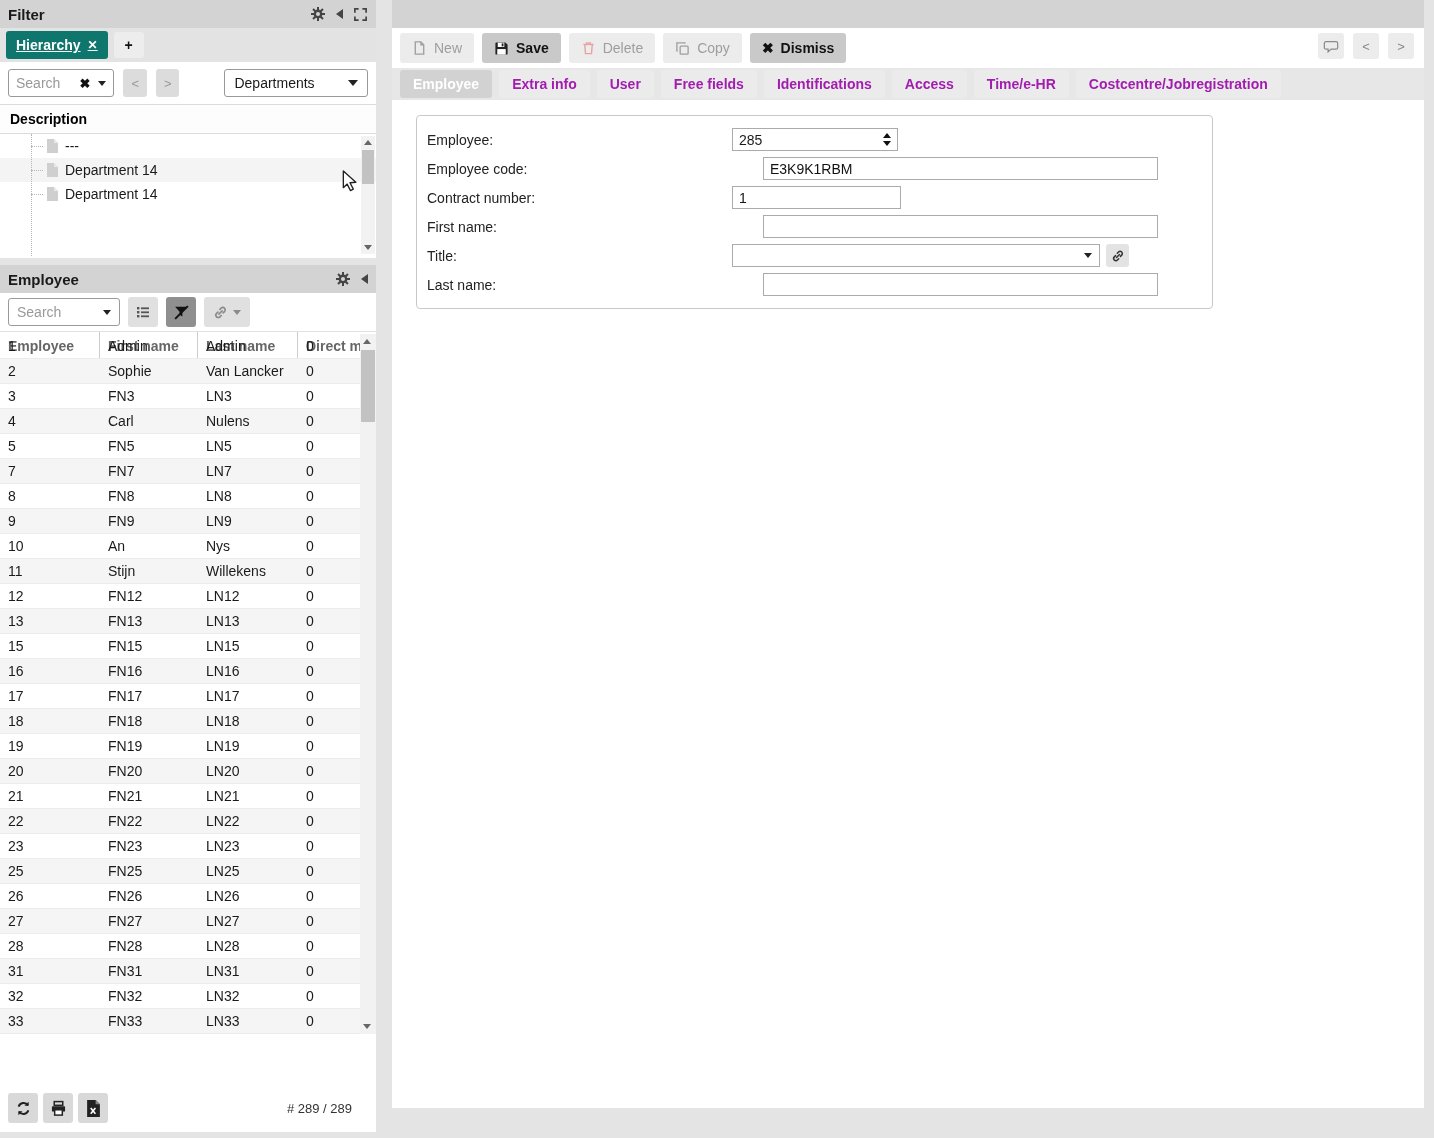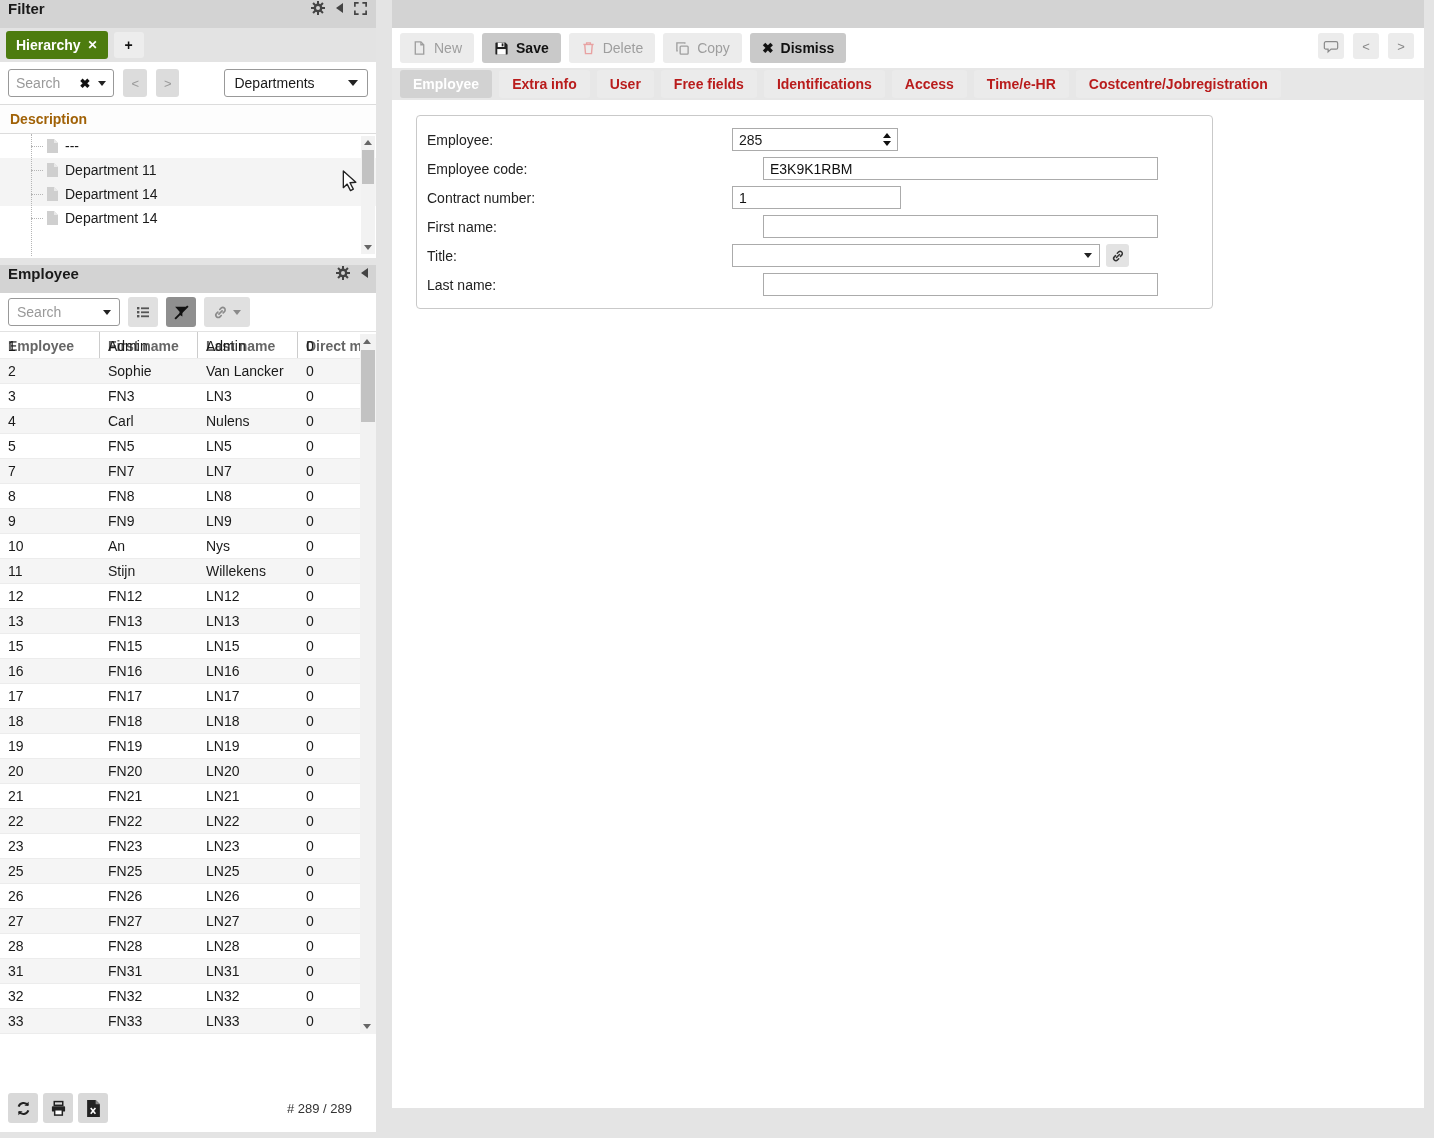--- a/index.html
+++ b/index.html
@@ -5,40 +5,40 @@
   * { margin:0; padding:0; box-sizing:border-box; }
   html,body { width:1434px; height:1138px; overflow:hidden; }
   body { background:#e4e4e4; font-family:"Liberation Sans", sans-serif; font-size:14px; color:#1a1a1a; position:relative; }
 
   
   .caret-down { width:0; height:0; border-left:5px solid transparent; border-right:5px solid transparent; border-top:6px solid #222; display:inline-block; }
   .caret-small { border-left-width:4px; border-right-width:4px; border-top-width:5px; }
   .tri-up    { width:0;height:0;border-left:4px solid transparent;border-right:4px solid transparent;border-bottom:5px solid #666; }
   .tri-down  { width:0;height:0;border-left:4px solid transparent;border-right:4px solid transparent;border-top:5px solid #666; }
 
-  .panel-header { height:28px; background:#d3d3d3; display:flex; align-items:flex-start; padding:0 8px;gap:24px; }
+  .panel-header { height:28px; background:#d3d3d3; display:flex; align-items:center; padding:0 8px;gap:24px; }
   .panel-title { font-weight:bold; font-size:15px; color:#1a1a1a; }
   .hdr-icons { margin-left:auto; display:flex; align-items:center; gap:10px; }
   .hdr-icons svg { display:block; }
   .collapse-tri { width:0;height:0;border-top:5px solid transparent;border-bottom:5px solid transparent;border-right:7px solid #444; }
 
   
   .filter-panel { position:absolute; left:0; top:0; width:376px; height:258px; background:#fff; }
   .filter-tabs { height:34px; background:#e3e3e3; display:flex; align-items:center; padding:0 6px; gap:6px; }
-  .h-tab { background:#4d7c0f; color:#fff; font-weight:bold; height:26px; line-height:26px; padding:14px 10px; border-radius:3px; display:flex; align-items:center; gap:7px; }
+  .h-tab { background:#0f766e; color:#fff; font-weight:bold; height:26px; line-height:26px; padding:14px 10px; border-radius:3px; display:flex; align-items:center; gap:7px;text-decoration:underline; }
   .h-tab .x { font-size:12px; font-weight:bold; color:#fff; cursor:default; }
   .add-tab { width:30px; height:26px; background:#ededed; border-radius:3px; display:flex; align-items:center; justify-content:center; font-weight:bold; color:#111; }
   .filter-search-row { height:42px; background:#fff; display:flex; align-items:center; padding:0 8px; gap:9px; }
   .f-search { width:120px; height:28px; border:1px solid #999; border-radius:3px; background:#fff; display:flex; align-items:center; padding:0 7px; gap:8px; }
   .f-search .ph { color:#999; flex:1; }
   .f-search .clear { font-weight:bold; color:#111; font-size:13px; }
   .nav-btn { width:27px; height:28px; background:#dcdcdc; border-radius:3px; color:#999; display:flex; align-items:center; justify-content:center; font-size:13px; }
   .dim-select { width:162px; height:28px; border:1px solid #999; border-radius:3px; background:#fff; display:flex; align-items:center; padding:0 9px;margin-left:36px; }
   .dim-select .val { flex:1; }
-  .desc-header { height:30px; border-top:1px solid #dcdcdc; border-bottom:1px solid #dcdcdc; display:flex; align-items:center; padding:0 10px; color:#a16207; font-weight:bold; background:#fdfdfd; }
+  .desc-header { height:30px; border-top:1px solid #dcdcdc; border-bottom:1px solid #dcdcdc; display:flex; align-items:center; padding:0 10px; color:#000000; font-weight:bold; background:#fdfdfd; }
   .tree { position:relative; height:122px; overflow:hidden; background:#fff; }
   .tree::before { content:""; position:absolute; left:31px; top:0; bottom:0; border-left:1px dotted #b5b5b5; }
   .tree-row { height:24px; display:flex; align-items:center; padding-left:31px; }
   .tree-row.alt { background:#f4f4f4; }
   .tree-branch { width:12px; border-top:1px dotted #b5b5b5; margin-right:3px; }
   .doc-icon svg { display:block; }
   .tree-label { margin-left:6px; color:#1a1a1a; }
   .vscroll { position:absolute; right:1px; width:14px; background:#f2f2f2; }
   .vscroll .thumb { position:absolute; left:1px; right:1px; background:#c2c2c2; }
   .vscroll .arr { position:absolute; left:3px; }
@@ -67,21 +67,21 @@
   
   .main-panel { position:absolute; left:392px; top:0; width:1032px; height:1108px; background:#fff; }
   .main-header { height:28px; background:#d3d3d3; }
   .main-toolbar { height:40px; background:#fff; display:flex; align-items:center; padding:0 8px; gap:8px; position:relative; }
   .tb-btn { height:30px; border-radius:3px; display:flex; align-items:center; gap:7px; padding:0 12px; font-size:14px; }
   .tb-btn.off { background:#ececec; color:#9e9e9e; }
   .tb-btn.on { background:#c9c9c9; color:#111; font-weight:bold; }
   .tb-right { position:absolute; right:10px; top:5px; display:flex; gap:9px; }
   .sq-btn { width:26px; height:26px; background:#ececec; border-radius:3px; display:flex; align-items:center; justify-content:center; color:#888; font-size:13px; }
   .main-tabs { height:32px; background:#e7e7e7; display:flex; align-items:center; padding:0 8px; gap:7px; }
-  .tab { height:28px; line-height:28px; padding:0 13px; background:#ebebeb; border-radius:3px; font-weight:bold; color:#b91c1c; white-space:nowrap; }
+  .tab { height:28px; line-height:28px; padding:0 13px; background:#ebebeb; border-radius:3px; font-weight:bold; color:#a21caf; white-space:nowrap; }
   .tab.active { background:#d2d2d2; color:#fff; }
   .main-content { position:relative; background:#fff; height:1008px; }
   .form-card { position:absolute; left:24px; top:15px; width:797px; border:1px solid #c9c9c9; border-radius:4px; background:#fff; padding:12px 10px; display:flex; flex-direction:column; gap:6px; }
   .frow { display:flex; align-items:center; height:23px; }
   .flabel { width:305px; color:#222; }
   .t-input { height:23px; border:1px solid #ababab; font-family:"Liberation Sans",sans-serif; font-size:14px; padding:0 6px; color:#111; background:#fff; }
   .w-code,.w-name { width:395px;margin-left:31px; }
   .w-contract { width:169px; }
   .spinner { width:166px; height:23px; border:1px solid #ababab; display:flex; align-items:center; padding:0 6px; background:#fff; }
   .spinner .val { flex:1; }
@@ -150,30 +150,20 @@
   <div class="tree">
     <div class="tree-row">
         <span class="tree-branch"></span>
         <span class="doc-icon">
           <svg width="13" height="16" viewBox="0 0 13 16">
             <path d="M1 1h7l4 4v10H1z" fill="#cfcfcf"></path>
             <path d="M8 1v4h4z" fill="#e9e9e9"></path>
           </svg>
         </span>
         <span class="tree-label">---</span>
-      </div>
-      <div class="tree-row alt">
-        <span class="tree-branch"></span>
-        <span class="doc-icon">
-          <svg width="13" height="16" viewBox="0 0 13 16">
-            <path d="M1 1h7l4 4v10H1z" fill="#cfcfcf"></path>
-            <path d="M8 1v4h4z" fill="#e9e9e9"></path>
-          </svg>
-        </span>
-        <span class="tree-label">Department 11</span>
       </div>
       <div class="tree-row alt">
         <span class="tree-branch"></span>
         <span class="doc-icon">
           <svg width="13" height="16" viewBox="0 0 13 16">
             <path d="M1 1h7l4 4v10H1z" fill="#cfcfcf"></path>
             <path d="M8 1v4h4z" fill="#e9e9e9"></path>
           </svg>
         </span>
         <span class="tree-label">Department 14</span>

